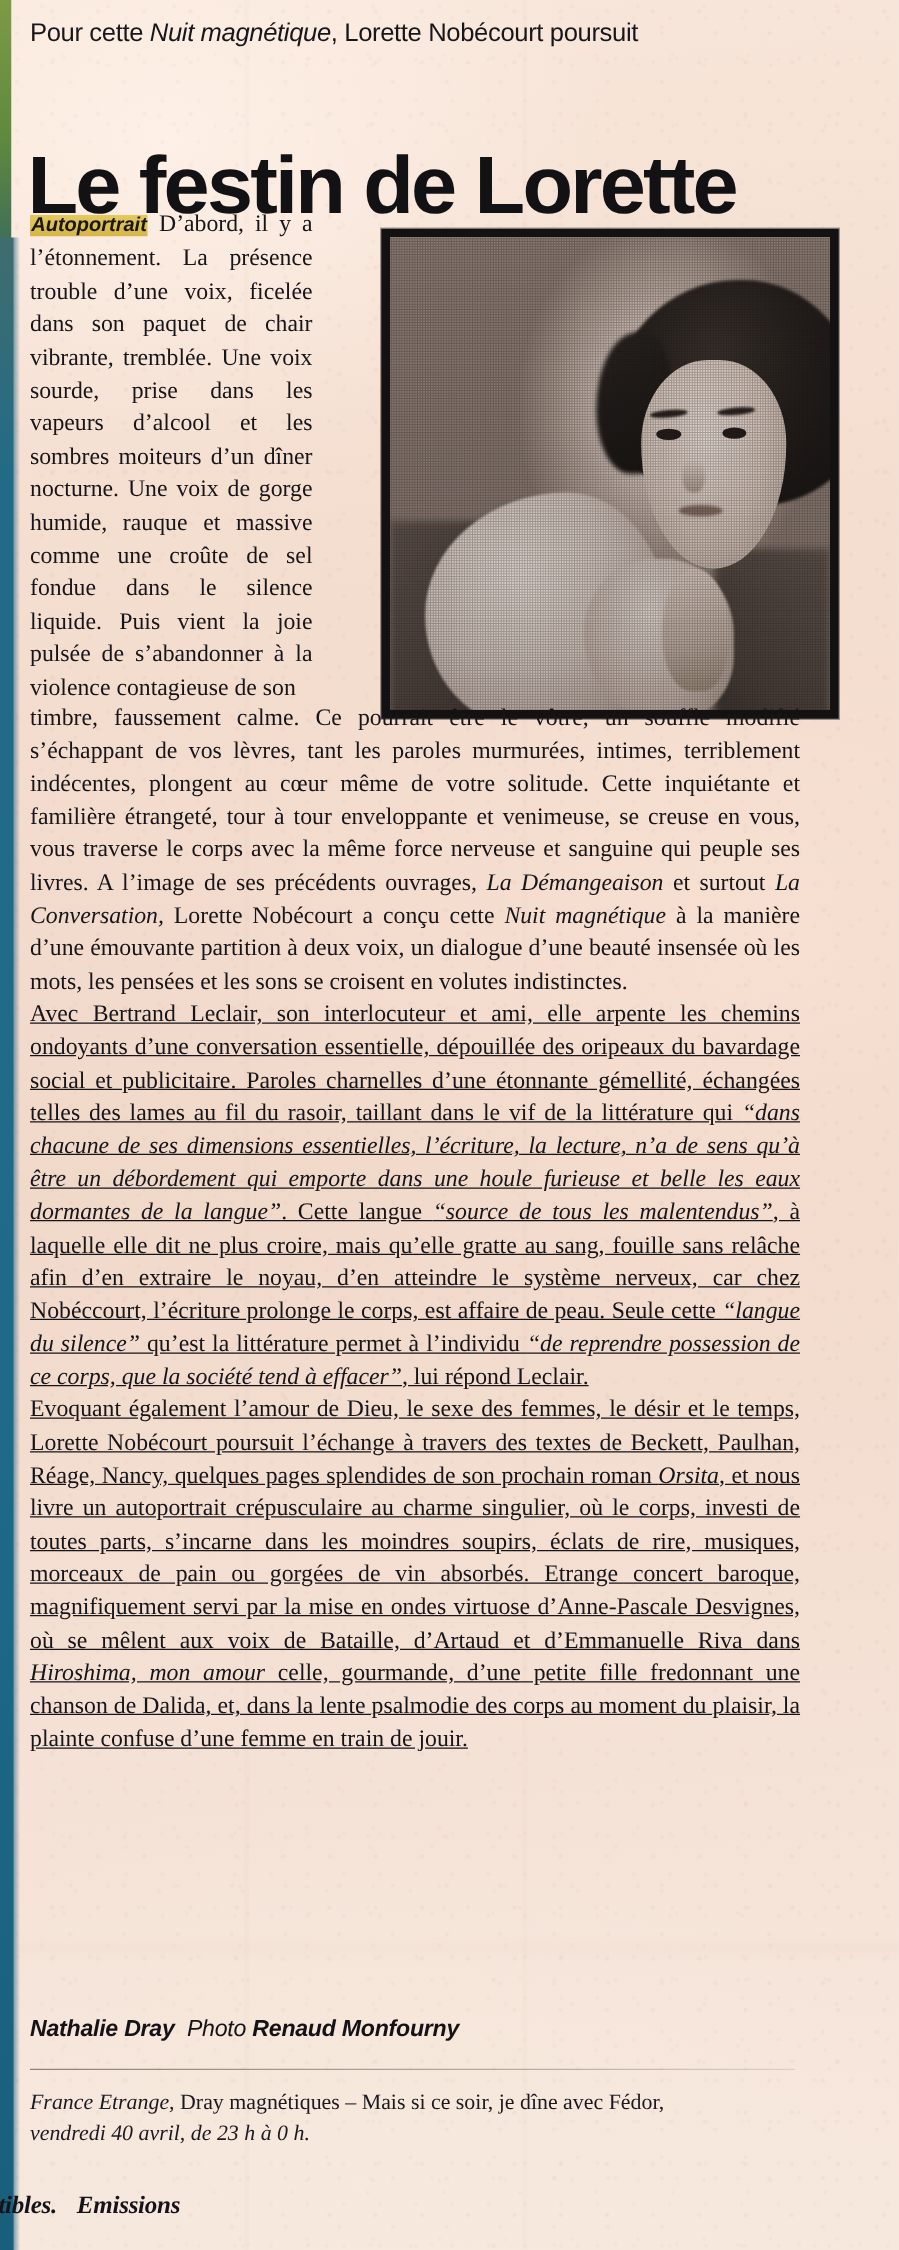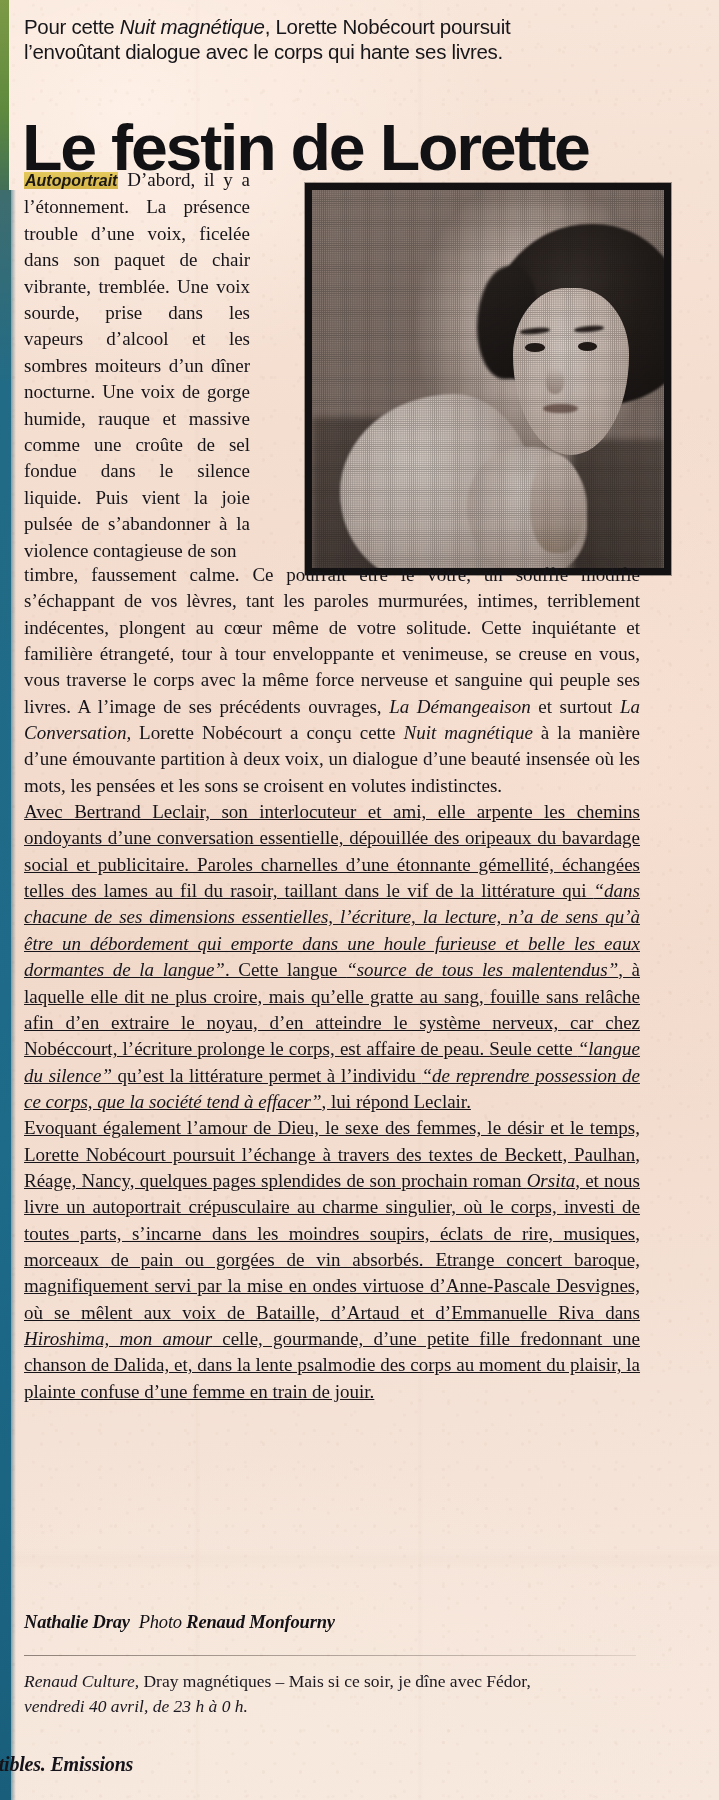--- a/index.html
+++ b/index.html
@@ -211,21 +211,21 @@
     padding:0 1px;
     box-decoration-break:clone;
     -webkit-box-decoration-break:clone;
   }
   em, .ital{font-style:italic;}
   .q{font-style:italic;}
 
   
   .byline{
     position:absolute; top:1612px; left:2px;
-    font-family:Liberation Serif, serif;
+    font-family:Liberation Sans, sans-serif;
     font-style:italic;
     font-size:18.5px;
     color:#141216;
     letter-spacing:-.2px;
   }
   .byline .b{font-weight:700;}
   .byline .n{font-weight:400;}
 
   
   .rule{
@@ -244,39 +244,38 @@
 
   
   .runfoot{
     position:absolute; top:1753px; left:-22px;
     font-family:"Liberation Serif", serif;
     font-size:20px;
     font-weight:700; font-style:italic;
     color:#151319;
     letter-spacing:-.2px;
   }
-  .runfoot .sec{font-style:italic;font-weight:700;}
+  .runfoot .sec{font-style:italic;font-weight:700;margin-left:11px;}
 </style>
 </head>
 <body>
 
 <div id="page">
   <div id="grain"></div>
   <div id="creases"></div>
 </div>
 
 <div id="edge-green"></div>
 <div id="edge-blue"></div>
 <div id="edge-blue-soft"></div>
 
 <div id="content">
 
   <div class="kicker">
     <span>Pour cette </span><i>Nuit magnétique</i><span>, Lorette Nobécourt poursuit</span><br>
-    <span>l’envoûtant dialogue avec le corps qui hante ses livres.</span>
   </div>
 
   <h1 class="headline">Le festin de Lorette</h1>
 
   <figure class="photo-wrap">
     <div class="photo-inner">
       <div class="ph-dark"></div>
       <div class="ph-darkr"></div>
       <div class="ph-fur"></div>
       <div class="ph-fur2"></div>
@@ -307,21 +306,21 @@
     <p><span>Evoquant également l’amour de Dieu, le sexe des femmes, le désir et le temps, Lorette Nobécourt poursuit l’échange à travers des textes de Beckett, Paulhan, Réage, Nancy, quelques pages splendides de son prochain roman </span><em>Orsita</em><span>, et nous livre un autoportrait crépusculaire au charme singulier, où le corps, investi de toutes parts, s’incarne dans les moindres soupirs, éclats de rire, musiques, morceaux de pain ou gorgées de vin absorbés. Etrange concert baroque, magnifiquement servi par la mise en ondes virtuose d’Anne-Pascale Desvignes, où se mêlent aux voix de Bataille, d’Artaud et d’Emmanuelle Riva dans </span><em>Hiroshima, mon amour</em><span> celle, gourmande, d’une petite fille fredonnant une chanson de Dalida, et, dans la lente psalmodie des corps au moment du plaisir, la plainte confuse d’une femme en train de jouir.</span></p>
   </div>
 
   <div class="byline">
     <span class="b">Nathalie Dray</span>&nbsp;&nbsp;<span class="n">Photo</span> <span class="b">Renaud Monfourny</span>
   </div>
 
   <div class="rule"></div>
 
   <div class="footnote">
-    <span class="src">Renaud Culture,</span><span> Dray magnétiques – Mais si ce soir, je dîne avec Fédor,</span><br>
+    <span class="src">France Etrange,</span><span> Dray magnétiques – Mais si ce soir, je dîne avec Fédor,</span><br>
     <span class="when">vendredi 40 avril, de 23 h à 0 h.</span>
   </div>
 
 </div>
 
 <div class="runfoot">
   <span>uptibles.</span>
   <span class="sec">Emissions</span>
 </div>
 

